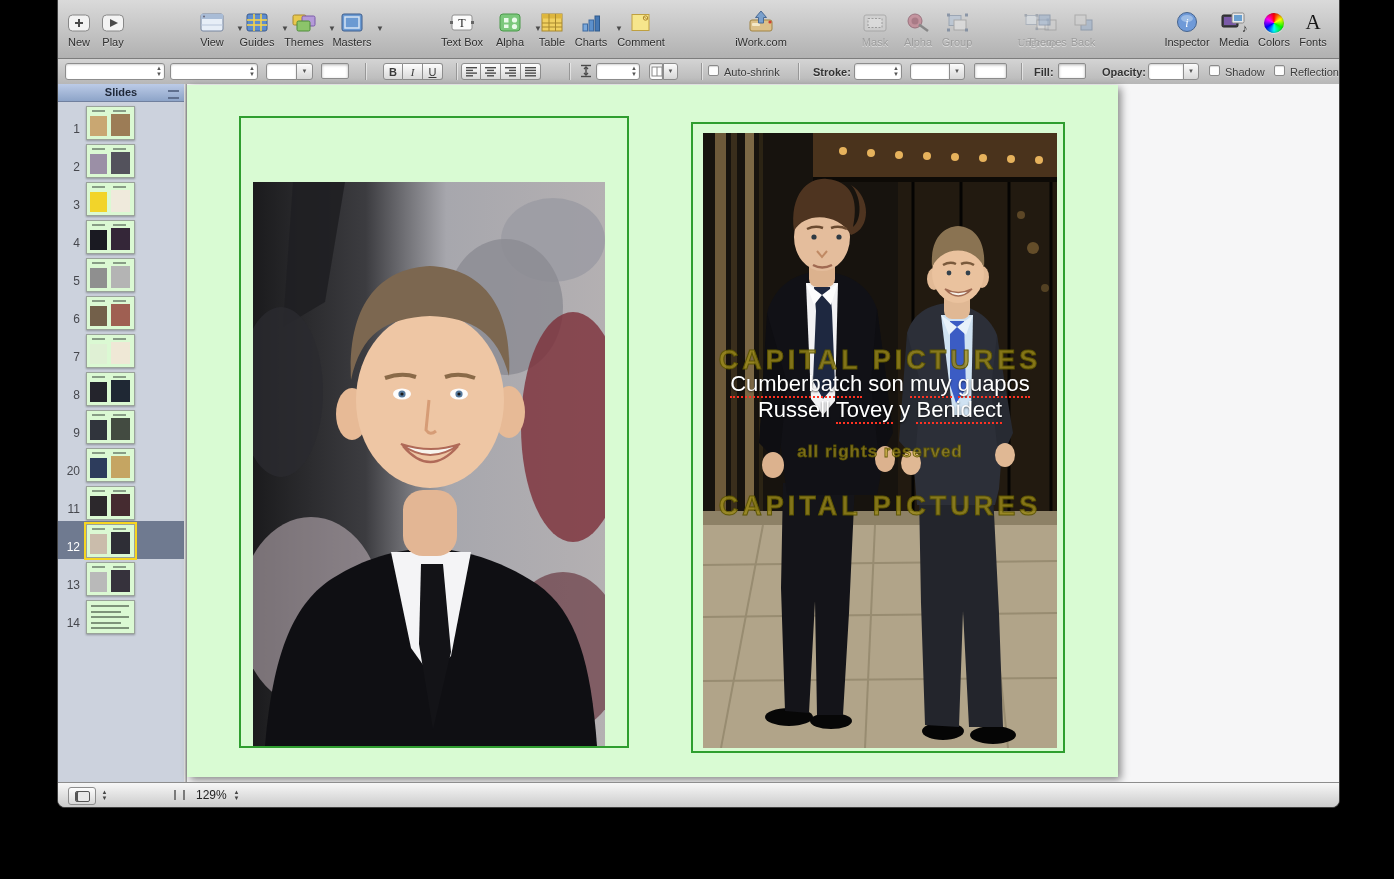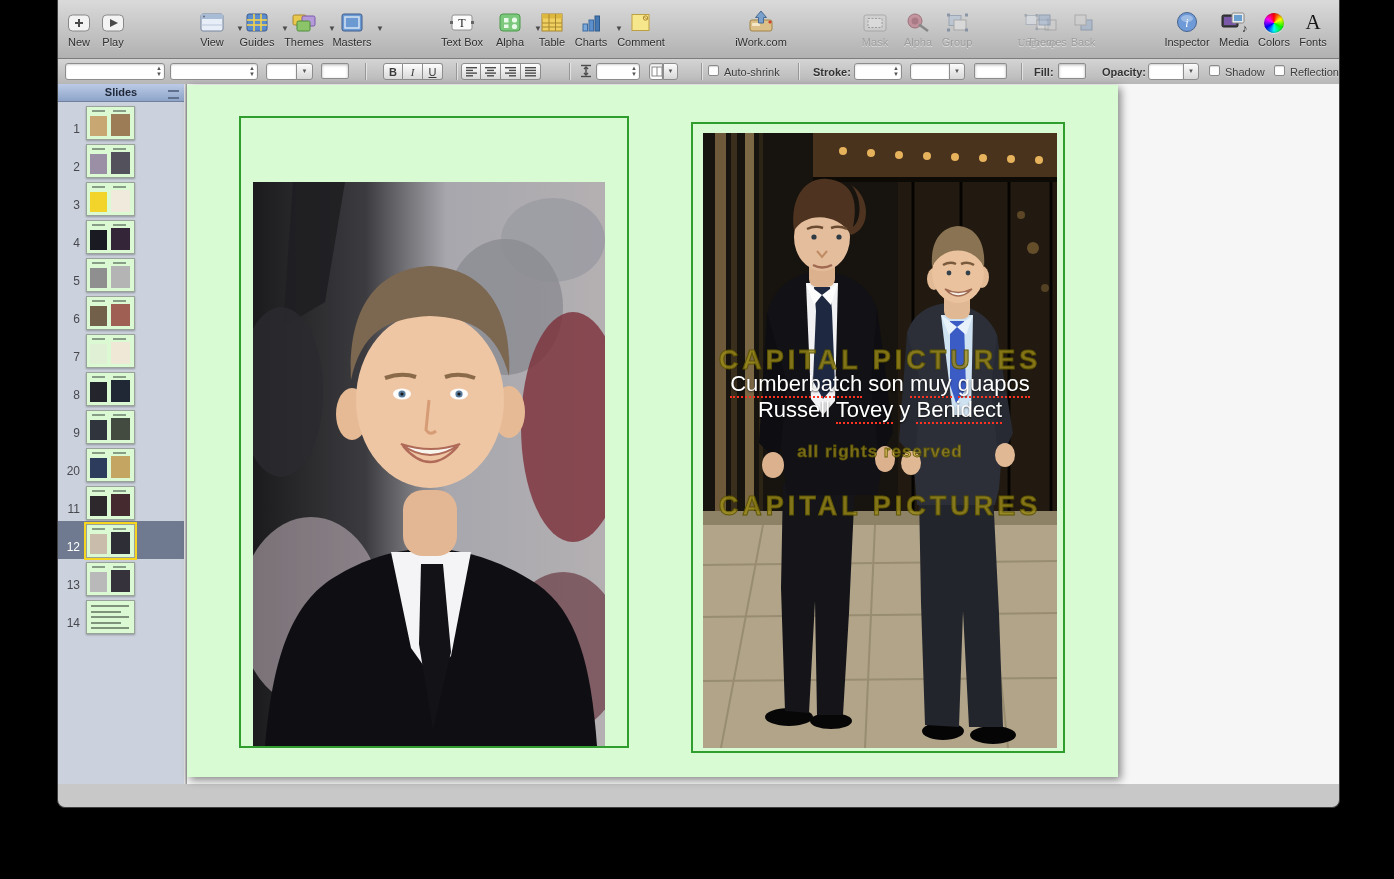--- a/index.html
+++ b/index.html
@@ -759,14 +759,29 @@
             <div><span>Russell</span> <span class="misspell">Tovey</span> <span>y</span> <span class="misspell">Benidect</span></div>
           </div>
           <div class="ovl copyr copy2">all rights reserved</div>
           <div class="ovl wm wm2">CAPITAL PICTURES</div>
         </div>
       </div>
 
     </div>
   </div>
 
+  <div class="statusbar">
+    <div class="sb-left-btn">
+        <span class="nav-ico"></span>
+      </div>
+    <div class="mini-step" style="left:40px;">
+        <span>▲</span>
+        <span>▼</span>
+      </div>
+    <div class="sb-split"></div>
+    <div class="zoom-label">129%</div>
+    <div class="mini-step zoom-step">
+        <span>▲</span>
+        <span>▼</span>
+      </div>
+  </div>
 
 </div>
 
 </body></html>

